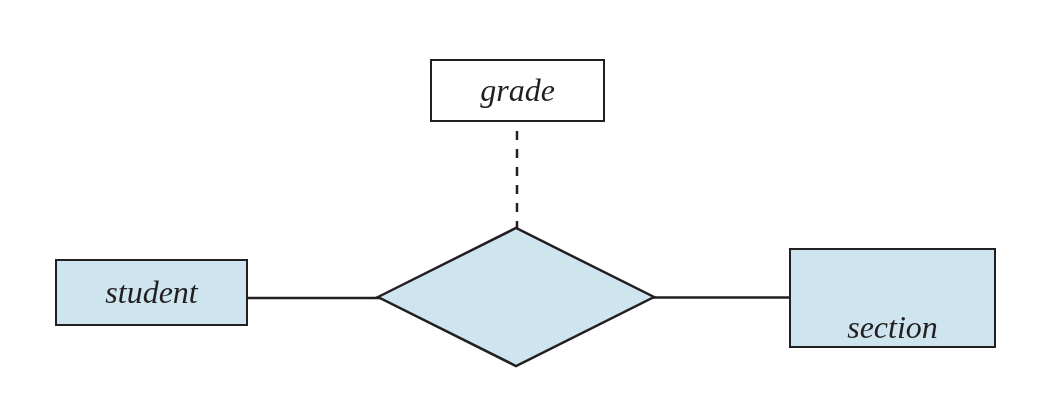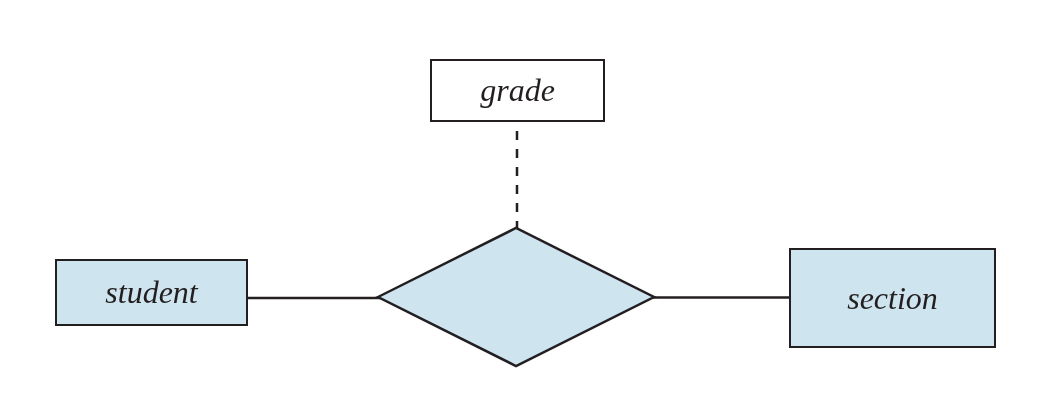--- a/index.html
+++ b/index.html
@@ -61,21 +61,21 @@
   }
   .node.attribute {
     background: var(--attribute-fill);
   }
   .node.diamond-label {
     background: transparent;
     border: none;
   }
   #student-box { left: 55px;  top: 259px; width: 193px; height: 67px; }
   #grade-box   { left: 430px; top: 59px;  width: 175px; height: 63px; }
-  #section-box { left: 789px; top: 248px; width: 207px; height: 100px; }
+  #section-box { left: 789px; top: 248px; width: 207px; height: 100px; align-items: flex-end; }
   #takes-label { left: 378px; top: 228px; width: 276px; height: 138px; }
 </style>
 </head>
 <body>
 
 <div class="canvas">
 
   <svg class="layer" viewBox="0 0 1054 410" xmlns="http://www.w3.org/2000/svg">
     <line class="edge" x1="248" y1="298" x2="400" y2="298"></line>
     <line class="edge" x1="630" y1="297.5" x2="789" y2="297.5"></line>

